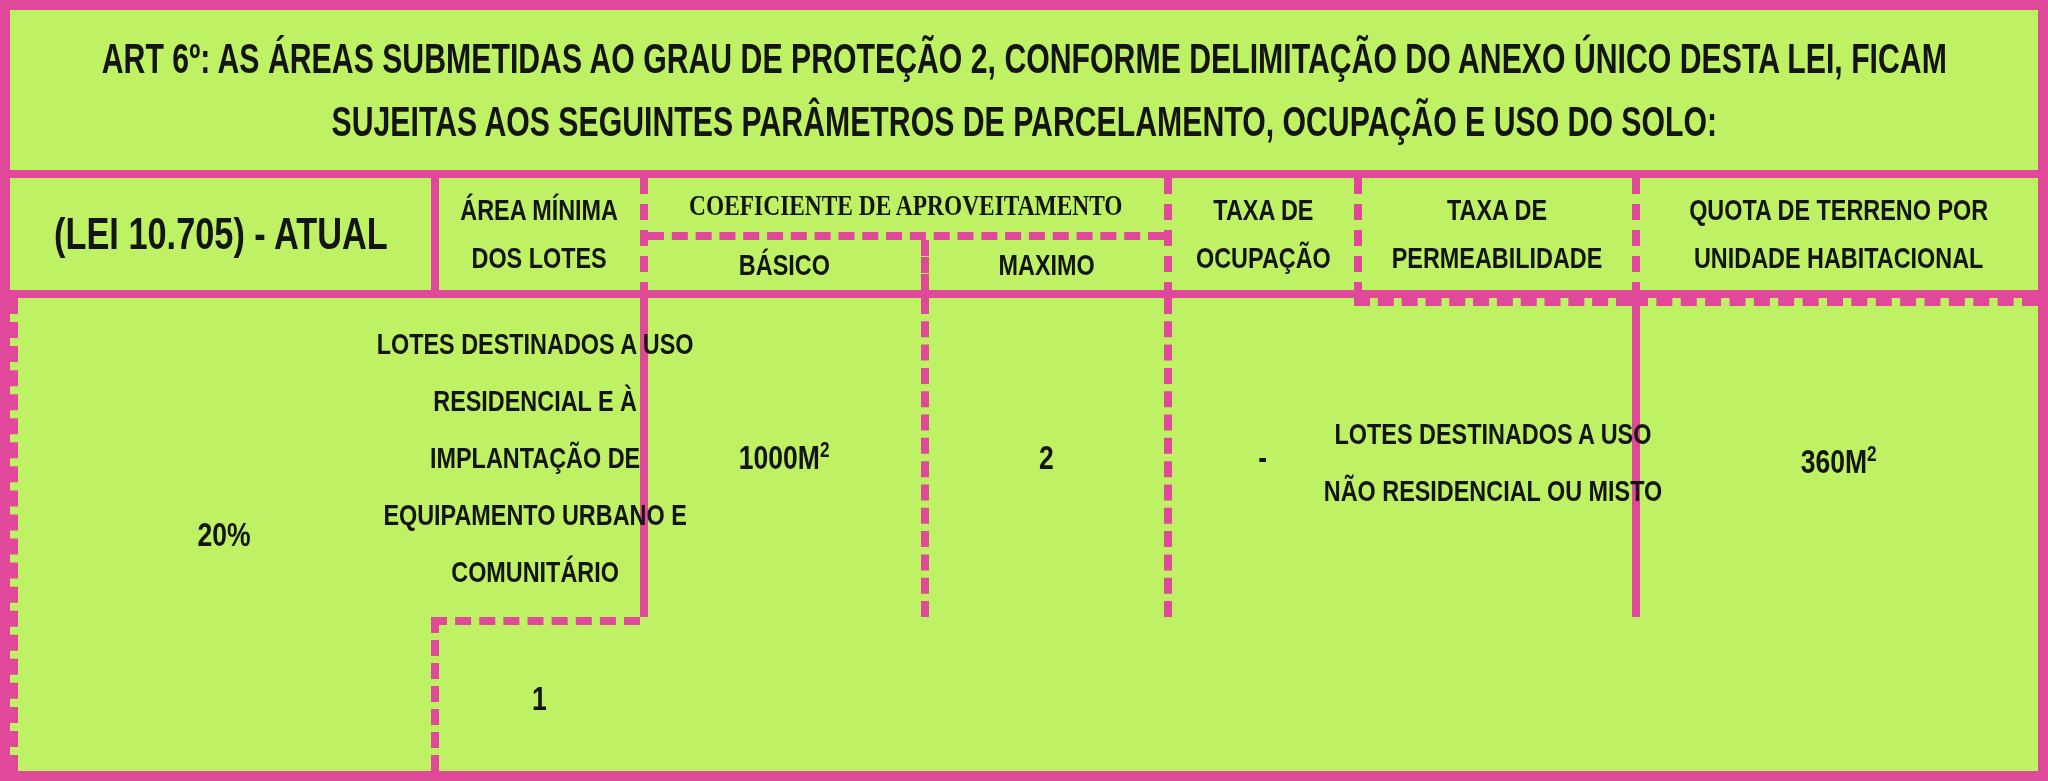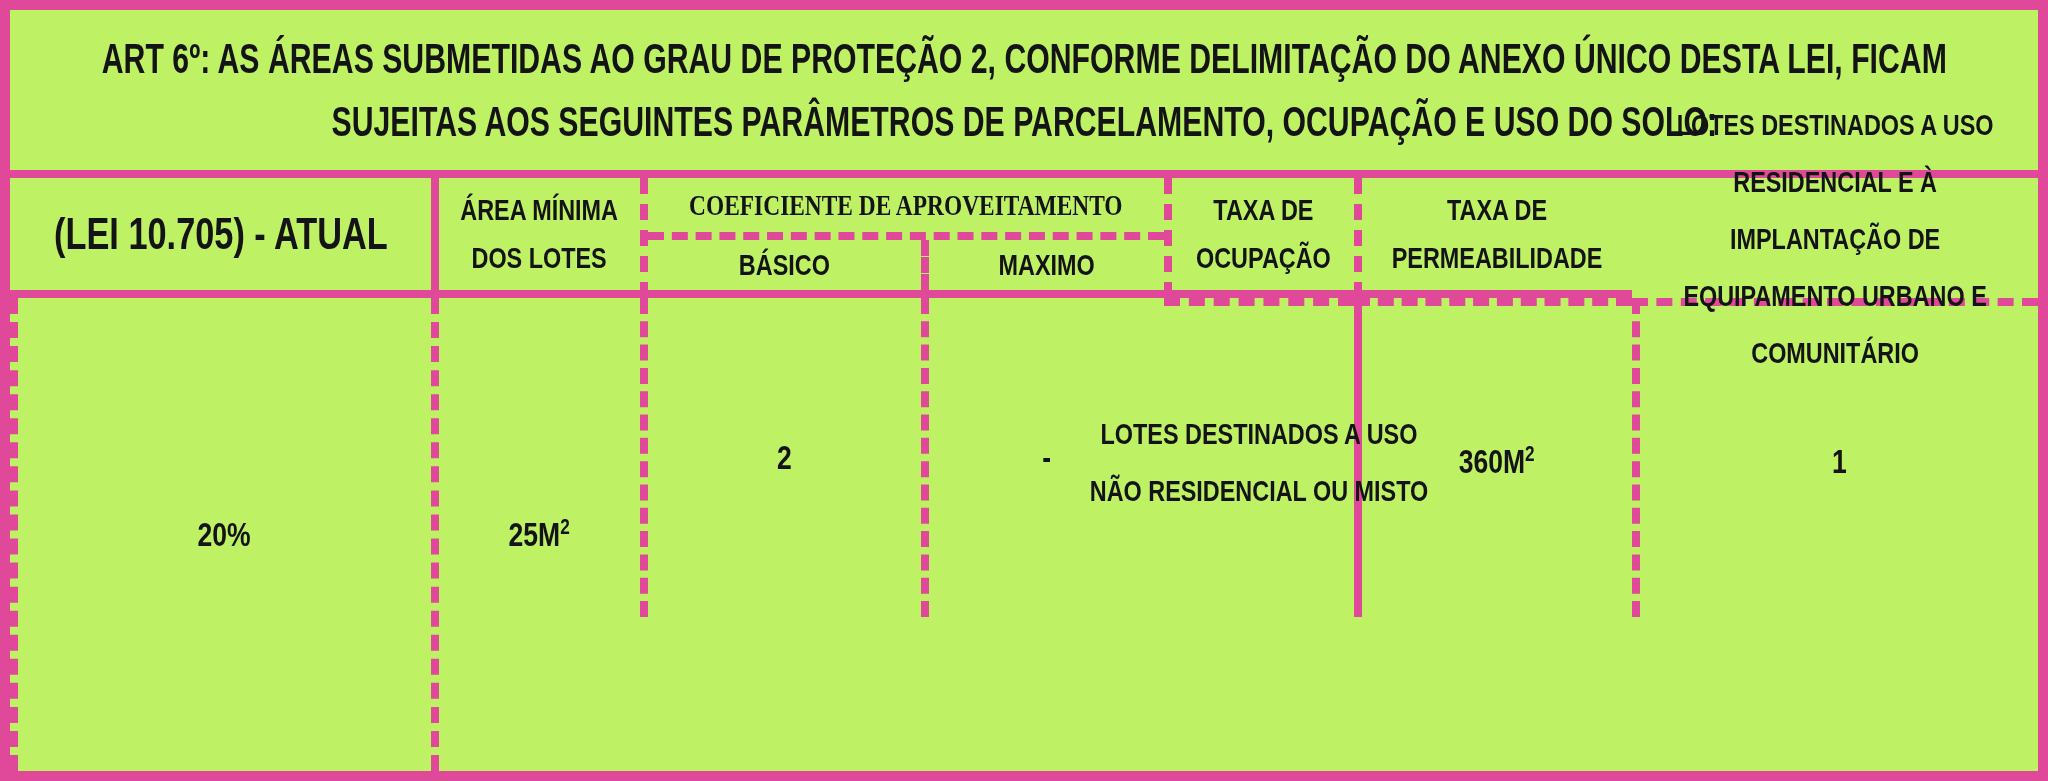--- a/index.html
+++ b/index.html
@@ -99,46 +99,50 @@
     <div class="cell bl-dash bb-solid">
       <span class="sq hdr">TAXA DE
 OCUPAÇÃO</span>
     </div>
 
     <div class="cell bl-dash bb-solid">
       <span class="sq hdr">TAXA DE
 PERMEABILIDADE</span>
     </div>
 
+    <div class="cell bl-dash bb-solid">
+      <span class="sq hdr">QUOTA DE TERRENO POR
+UNIDADE HABITACIONAL</span>
+    </div>
 
     <div class="cell">
       <span class="sq rowlabel">LOTES DESTINADOS A USO
 RESIDENCIAL E À
 IMPLANTAÇÃO DE
 EQUIPAMENTO URBANO E
 COMUNITÁRIO</span>
     </div>
 
+    <div class="cell bl-solid">
+      <span class="sq val"><span>1000M</span><sup>2</sup></span>
+    </div>
 
     <div class="cell bl-dash">
       <span class="sq val">2</span>
     </div>
 
     <div class="cell bl-dash">
       <span class="sq val">-</span>
     </div>
 
 
     <div class="cell bl-dash span2rows">
       <span class="sq val">20%</span>
     </div>
 
-    <div class="cell bl-dash span2rows">
-      <span class="sq val"><span>25M</span><sup>2</sup></span>
-    </div>
 
     <div class="cell bt-dash">
       <span class="sq rowlabel">LOTES DESTINADOS A USO
 NÃO RESIDENCIAL OU MISTO</span>
     </div>
 
     <div class="cell bl-solid bt-dash">
       <span class="sq val"><span>360M</span><sup>2</sup></span>
     </div>
 

